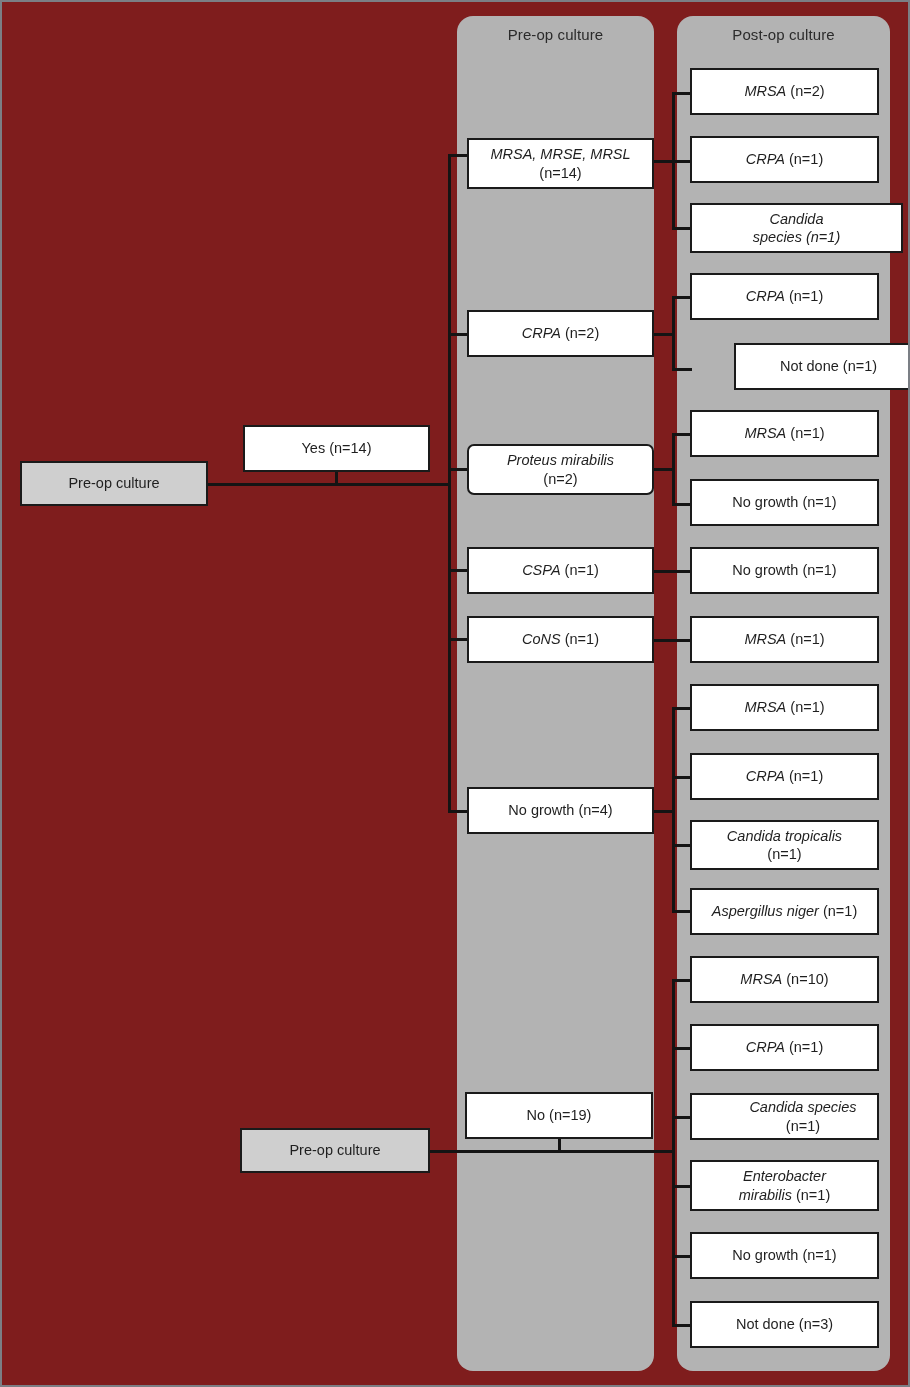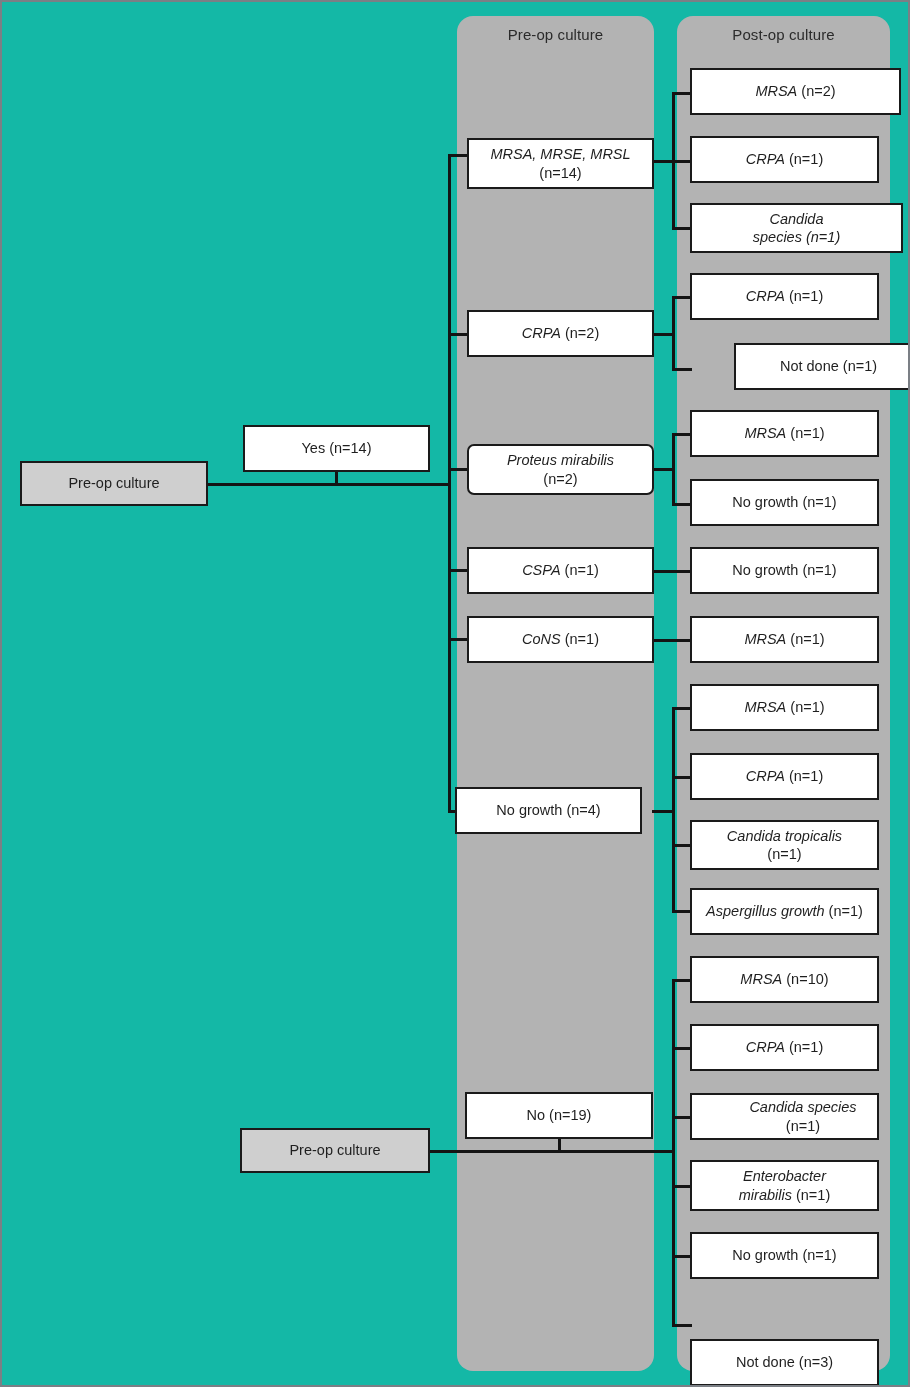--- a/index.html
+++ b/index.html
@@ -11,21 +11,21 @@
   body {
     font-family: "Liberation Sans", sans-serif;
   }
 
   #figure {
     position: relative;
     width: 910px;
     height: 1387px;
     box-sizing: border-box;
     border: 2px solid #7b7f85;
-    background: #14b8a6;
+    background: #7f1d1d;
     overflow: hidden;
   }
 
   
   .panel {
     position: absolute;
     background: #b3b3b3;
     border-radius: 16px;
   }
   #panel-pre  { left: 455px; top: 14px; width: 197px; height: 1355px; }
@@ -164,25 +164,25 @@
   </div>
 
   <div class="box" style="left:465px; top:545px; width:187px; height:47px;">
     <span><span class="it">CSPA</span><span> (n=1)</span></span>
   </div>
 
   <div class="box" style="left:465px; top:614px; width:187px; height:47px;">
     <span><span class="it">CoNS</span><span> (n=1)</span></span>
   </div>
 
-  <div class="box" style="left:453px; top:785px; width:187px; height:47px;">
+  <div class="box" style="left:465px; top:785px; width:187px; height:47px;">
     <span>No growth (n=4)</span>
   </div>
 
-  <div class="box" style="left:688px; top:66px; width:211px; height:47px;">
+  <div class="box" style="left:688px; top:66px; width:189px; height:47px;">
     <span><span class="it">MRSA</span><span> (n=2)</span></span>
   </div>
 
   <div class="box" style="left:688px; top:134px; width:189px; height:47px;">
     <span><span class="it">CRPA</span><span> (n=1)</span></span>
   </div>
 
   <div class="box" style="left:688px; top:201px; width:213px; height:50px;">
     <span><span class="it">Candida</span><br><span class="it">species (n=1)</span></span>
   </div>
@@ -217,21 +217,21 @@
 
   <div class="box" style="left:688px; top:751px; width:189px; height:47px;">
     <span><span class="it">CRPA</span><span> (n=1)</span></span>
   </div>
 
   <div class="box" style="left:688px; top:818px; width:189px; height:50px;justify-content:center;">
     <span><span class="it">Candida tropicalis</span><br><span>(n=1)</span></span>
   </div>
 
   <div class="box" style="left:688px; top:886px; width:189px; height:47px;">
-    <span><span class="it">Aspergillus growth</span><span> (n=1)</span></span>
+    <span><span class="it">Aspergillus niger</span><span> (n=1)</span></span>
   </div>
 
   <div class="box" style="left:688px; top:954px; width:189px; height:47px;">
     <span><span class="it">MRSA</span><span> (n=10)</span></span>
   </div>
 
   <div class="box" style="left:688px; top:1022px; width:189px; height:47px;">
     <span><span class="it">CRPA</span><span> (n=1)</span></span>
   </div>
 
@@ -240,17 +240,17 @@
   </div>
 
   <div class="box" style="left:688px; top:1158px; width:189px; height:51px;">
     <span><span class="it">Enterobacter</span><br><span class="it">mirabilis</span><span> (n=1)</span></span>
   </div>
 
   <div class="box" style="left:688px; top:1230px; width:189px; height:47px;">
     <span><span>No growth</span><span> (n=1)</span></span>
   </div>
 
-  <div class="box" style="left:688px; top:1299px; width:189px; height:47px;margin-top:38px;">
+  <div class="box" style="left:688px; top:1299px; width:189px; height:47px;">
     <span><span>Not done</span><span> (n=3)</span></span>
   </div>
 
 </div>
 
 </body></html>

